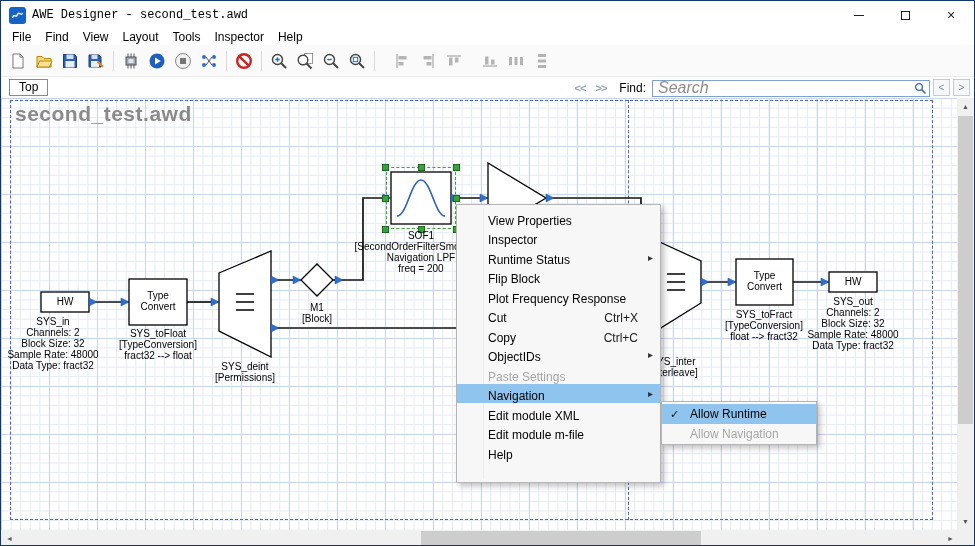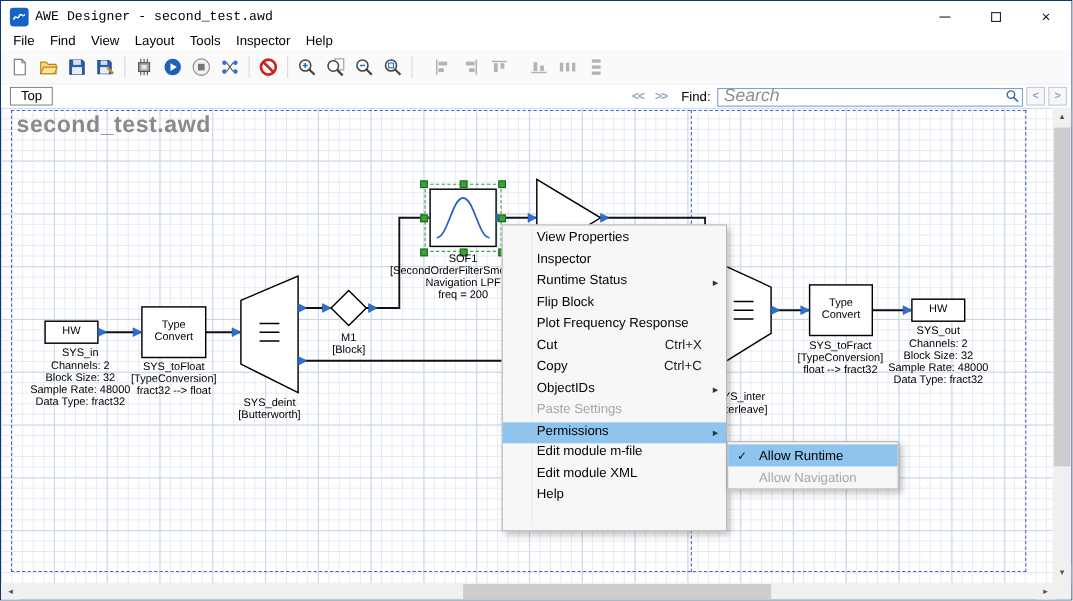--- a/index.html
+++ b/index.html
@@ -50,21 +50,21 @@
   .canvas-title { position:absolute; left:14px; top:4px; font-size:21px; font-weight:bold; color:#8a8a8a; letter-spacing:0.5px; }
   .diagram { position:absolute; left:0; top:0; }
   .blabel { position:absolute; font-size:10px; line-height:11px; color:#000; text-align:center; }
   .cap { position:absolute; transform:translateX(-50%); font-size:10px; line-height:11px; color:#000; text-align:center; white-space:nowrap; }
   .sel-rect { position:absolute; left:385px; top:69px; width:70px; height:62px; border:1px dashed #3aa23a; }
   .hdl { position:absolute; width:7px; height:7px; background:#3aa23a; border:1px solid #1c6b1c; }
 
   
   .ctx-menu { position:absolute; left:455px; top:106px; width:205px; height:279px; background:#f7f7f7; border:1px solid #b5b5b5; box-shadow:3px 3px 6px rgba(0,0,0,0.25); padding:3px 0; z-index:20; }
   .ctx-menu::before { content:""; position:absolute; left:26px; top:3px; bottom:3px; width:1px; background:#ececec; }
-  .mi { position:relative; height:19.5px; display:flex; align-items:flex-start; padding:0 22px 0 31px; font-size:12px; color:#000; }
+  .mi { position:relative; height:19.5px; display:flex; align-items:flex-end; padding:0 22px 0 31px; font-size:12px; color:#000; }
   .mi .mi-shortcut { margin-left:auto; color:#1a1a1a; }
   .mi .mi-arrow { position:absolute; right:7px; top:50%; transform:translateY(-50%); font-size:10px; color:#333; }
   .mi.disabled, .mi.disabled .mi-shortcut { color:#a6a6a6; }
   .mi.highlight { background:#8ec4ee; }
   .ctx-submenu { position:absolute; left:660px; top:303px; width:156px; height:44px; background:#f7f7f7; border:1px solid #b5b5b5; box-shadow:3px 3px 6px rgba(0,0,0,0.25); padding:2px 0; z-index:21; }
   .smi { position:relative; height:20px; display:flex; align-items:center; padding:0 10px 0 28px; font-size:12px; color:#000; }
   .smi .mi-check { position:absolute; left:8px; font-size:11px; color:#111; }
   .smi.highlight { background:#8ec4ee; }
   .smi.disabled { color:#a6a6a6; }
 
@@ -328,35 +328,35 @@
     <div class="hdl" style="left:452px;top:97px"></div>
     <div class="hdl" style="left:381px;top:128px"></div>
     <div class="hdl" style="left:417px;top:128px"></div>
     <div class="hdl" style="left:452px;top:128px"></div>
 
     <div class="blabel" style="left:40px;top:198px;width:48px">HW</div>
     <div class="blabel" style="left:128px;top:192px;width:58px">Type Convert</div>
     <div class="blabel" style="left:735px;top:172px;width:57px">Type Convert</div>
     <div class="blabel" style="left:828px;top:178px;width:48px">HW</div>
 
-    <div class="cap" style="left:72px;top:218px">
+    <div class="cap" style="left:52px;top:218px">
       <div>SYS_in</div>
       <div>Channels: 2</div>
       <div>Block Size: 32</div>
       <div>Sample Rate: 48000</div>
       <div>Data Type: fract32</div>
     </div>
     <div class="cap" style="left:157px;top:230px">
       <div>SYS_toFloat</div>
       <div>[TypeConversion]</div>
       <div>fract32 --&gt; float</div>
     </div>
     <div class="cap" style="left:244px;top:263px">
       <div>SYS_deint</div>
-      <div>[Butterworth]</div>
+      <div>[Permissions]</div>
     </div>
     <div class="cap" style="left:316px;top:204px">
       <div>M1</div>
       <div>[Block]</div>
     </div>
     <div class="cap" style="left:420px;top:132px">
       <div>SOF1</div>
       <div>[SecondOrderFilterSmoothed]</div>
       <div>Navigation LPF</div>
       <div>freq = 200</div>
@@ -404,28 +404,28 @@
           <span class="mi-shortcut">Ctrl+C</span>
         </div>
       <div class="mi">
           <span>ObjectIDs</span>
           <span class="mi-arrow">▸</span>
         </div>
       <div class="mi disabled">
           <span>Paste Settings</span>
         </div>
       <div class="mi highlight">
-          <span>Permissions</span>
+          <span>Navigation</span>
           <span class="mi-arrow">▸</span>
         </div>
       <div class="mi">
+          <span>Edit module XML</span>
+        </div>
+      <div class="mi">
           <span>Edit module m-file</span>
-        </div>
-      <div class="mi">
-          <span>Edit module XML</span>
         </div>
       <div class="mi">
           <span>Help</span>
         </div>
     </div>
 
     <div class="ctx-submenu">
       <div class="smi highlight">
         <span class="mi-check">✓</span>
         <span>Allow Runtime</span>

